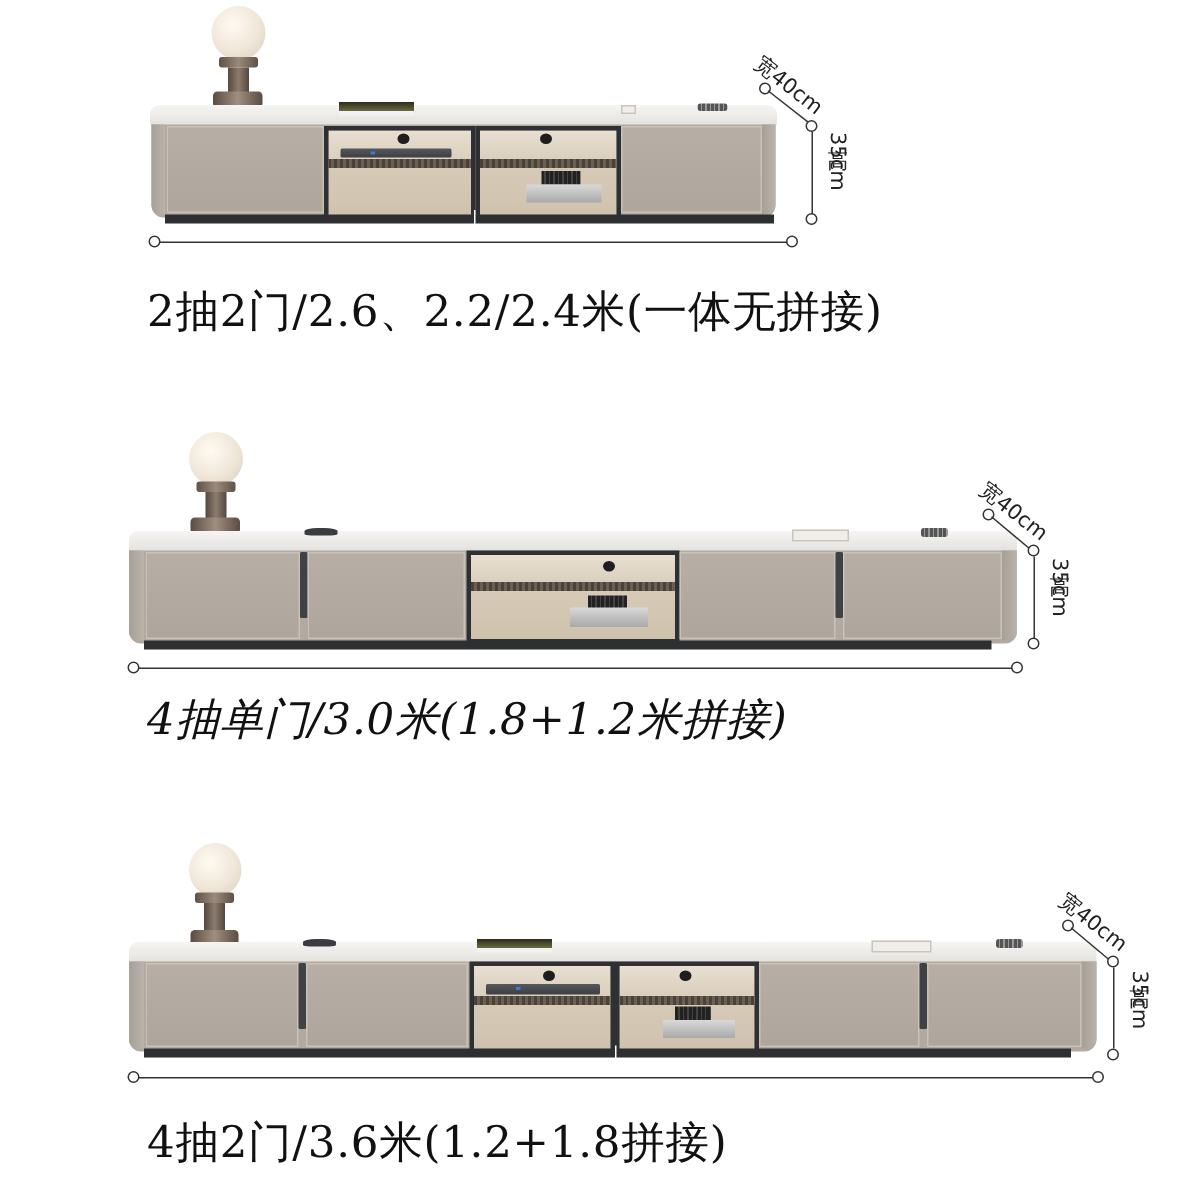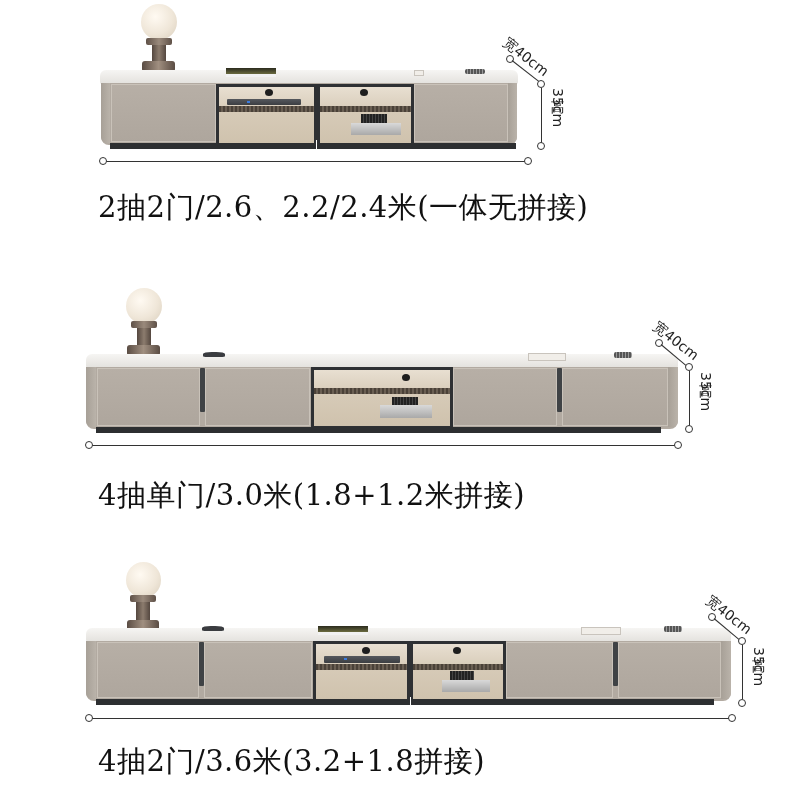--- a/index.html
+++ b/index.html
@@ -121,21 +121,21 @@
   <div class="dim-line" style="left:92px;top:445px;width:586px;height:1px;"></div>
   <div class="dim-dot" style="left:85px;top:441px;"></div>
   <div class="dim-dot" style="left:674px;top:441px;"></div>
   <div class="dim-dot" style="left:655px;top:339px;"></div>
   <div class="dim-line" style="left:661px;top:344px;width:34px;height:1px;transform:rotate(40deg);transform-origin:left center;"></div>
   <div class="dim-dot" style="left:685px;top:363px;"></div>
   <div class="dim-line" style="left:689px;top:371px;width:1px;height:55px;"></div>
   <div class="dim-dot" style="left:685px;top:425px;"></div>
   <div class="dim-label-w" style="left:660px;top:318px;transform:rotate(38deg);">宽40cm</div>
   <div class="dim-label-h" style="left:697px;top:372px;">高35cm</div>
-  <div class="caption" style="top:476px;">4抽单门/3.0米(1.8+1.2米拼接)</div>
+  <div class="caption" style="top:460px;font-style:italic;">4抽单门/3.0米(1.8+1.2米拼接)</div>
 </div>
 
 <div>
   <div>
     <div class="lamp-globe" style="left:126px;top:562px;width:35px;height:36px;"></div>
     <div class="lamp-cap" style="left:130px;top:595px;width:26px;height:7px;"></div>
     <div class="lamp-stem" style="left:136px;top:602px;width:14px;height:19px;"></div>
     <div class="lamp-base" style="left:127px;top:620px;width:32px;height:11px;"></div>
   </div>
   <div class="top-slab" style="left:86px;top:628px;width:645px;height:14px;"></div>
@@ -170,14 +170,14 @@
   <div class="dim-line" style="left:92px;top:718px;width:640px;height:1px;"></div>
   <div class="dim-dot" style="left:85px;top:714px;"></div>
   <div class="dim-dot" style="left:728px;top:714px;"></div>
   <div class="dim-dot" style="left:708px;top:613px;"></div>
   <div class="dim-line" style="left:714px;top:618px;width:34px;height:1px;transform:rotate(40deg);transform-origin:left center;"></div>
   <div class="dim-dot" style="left:738px;top:637px;"></div>
   <div class="dim-line" style="left:742px;top:645px;width:1px;height:54px;"></div>
   <div class="dim-dot" style="left:738px;top:699px;"></div>
   <div class="dim-label-w" style="left:713px;top:592px;transform:rotate(38deg);">宽40cm</div>
   <div class="dim-label-h" style="left:750px;top:647px;">高35cm</div>
-  <div class="caption" style="top:742px;">4抽2门/3.6米(3.2+1.8拼接)</div>
+  <div class="caption" style="top:742px;">4抽2门/3.6米(1.2+1.8拼接)</div>
 </div>
 
 </body></html>

